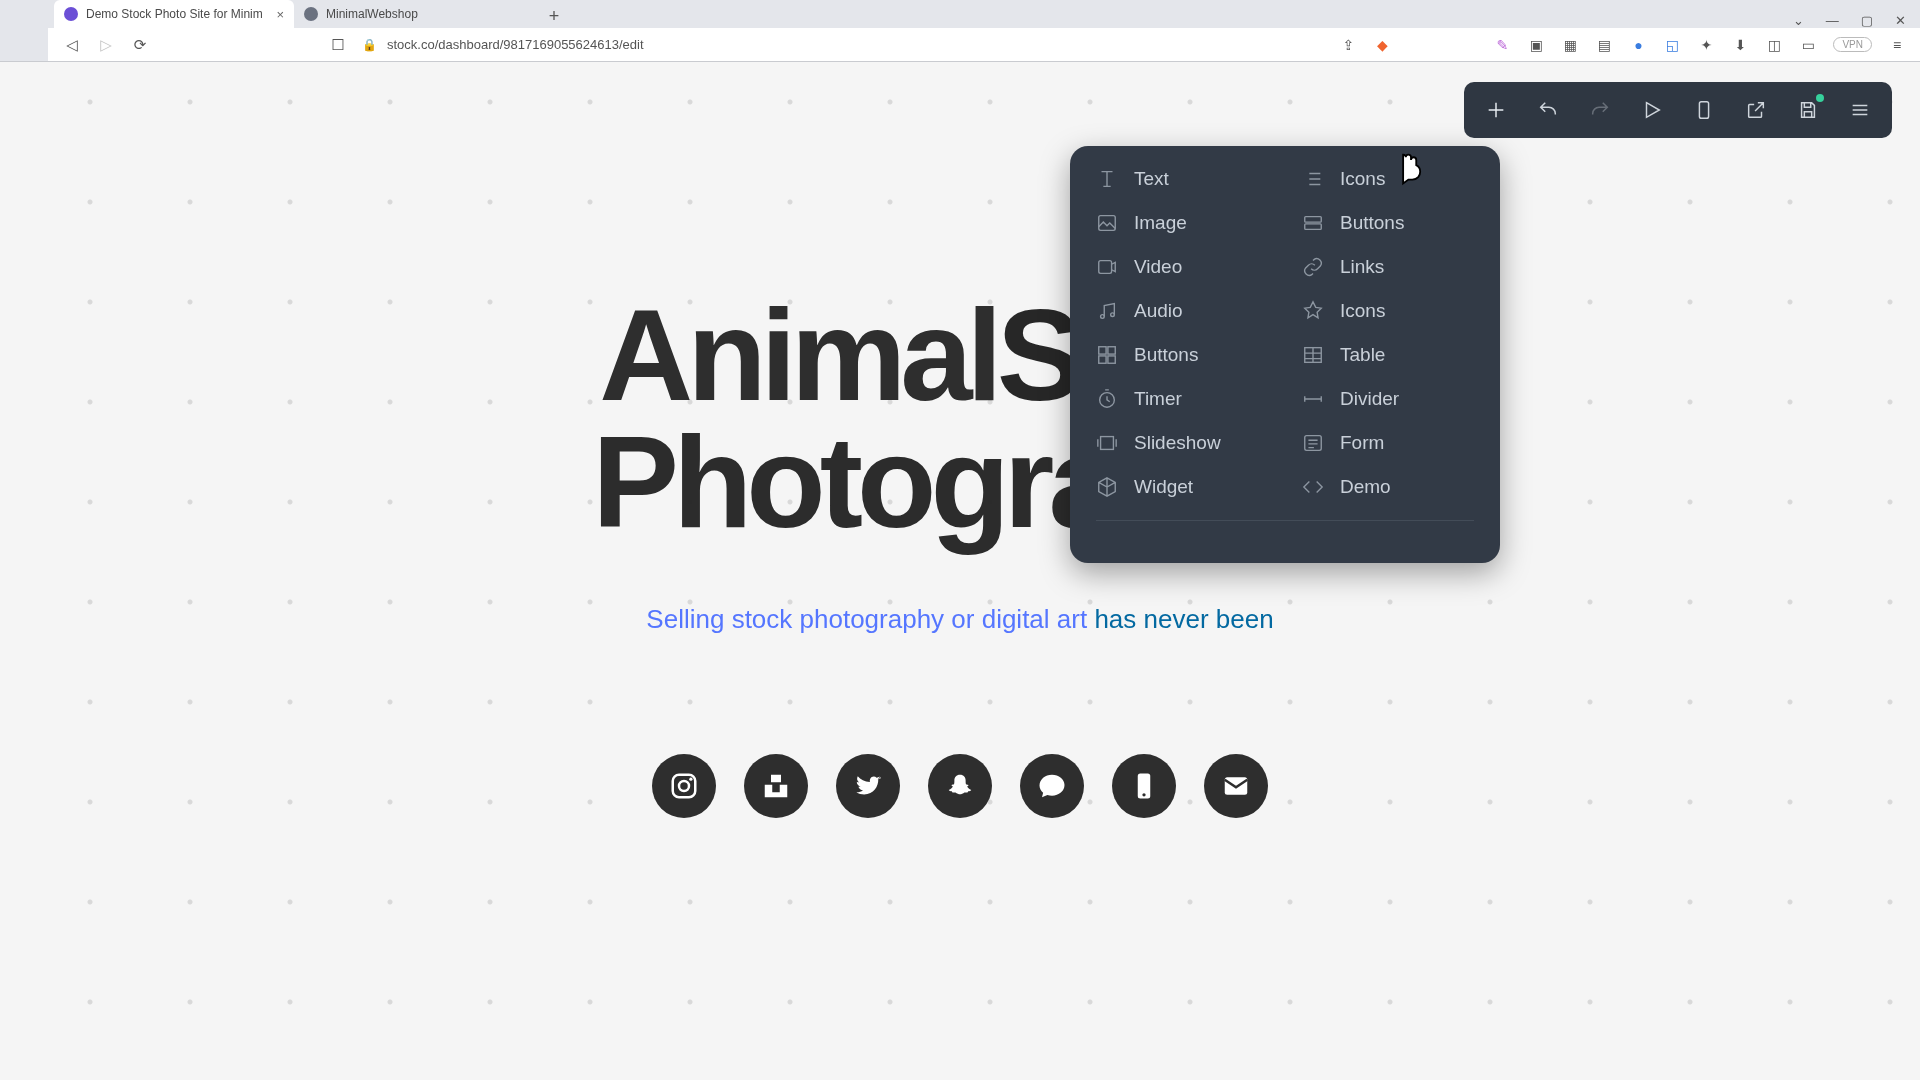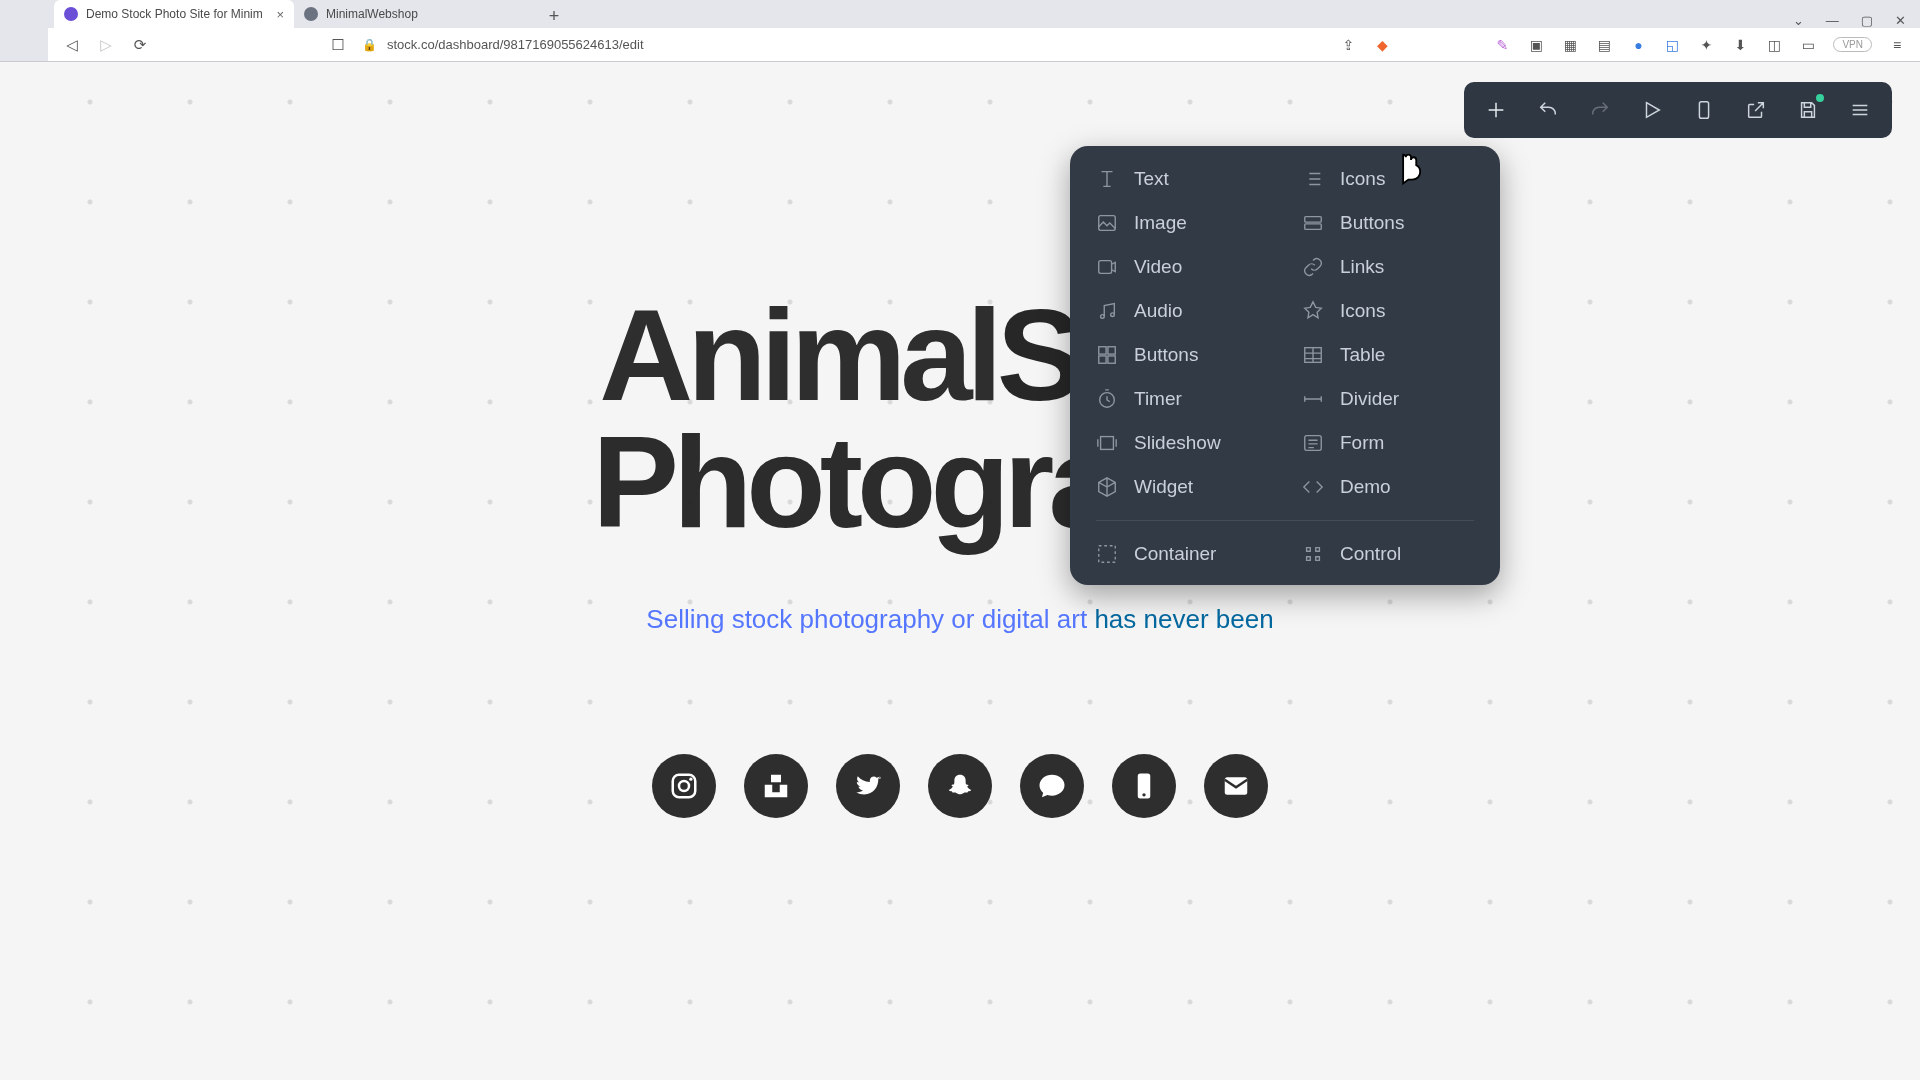--- a/index.html
+++ b/index.html
@@ -321,34 +321,20 @@
           <span>Widget</span>
         </div>
       <div class="panel-item">
           <svg viewBox="0 0 24 24">
             <path d="M8 6l-6 6 6 6M16 6l6 6-6 6"></path>
           </svg>
           <span>Demo</span>
         </div>
     </div>
     <hr>
-    <div class="panel-bottom">
-      <div class="panel-item">
-          <svg viewBox="0 0 24 24">
-            <rect x="3" y="3" width="18" height="18" stroke-dasharray="3 3"></rect>
-          </svg>
-          <span>Container</span>
-        </div>
-      <div class="panel-item">
-          <svg viewBox="0 0 24 24">
-            <path d="M5 5h4v4H5zM15 5h4v4h-4zM5 15h4v4H5zM15 15h4v4h-4z"></path>
-          </svg>
-          <span>Control</span>
-        </div>
-    </div>
   </div>
 
   <div class="cursor">
     <svg viewBox="0 0 32 32">
         <path d="M10 4v20l4-3h3c4 0 6-3 6-6 0-2-1-4-3-5V6c0-1.5-1-2-2-2s-2 .5-2 2V4c0-1.5-1-2-2-2s-2 .5-2 2c0-1.5-1-2-2-2z" fill="#fff" stroke="#000" stroke-width="1.4"></path>
       </svg>
   </div>
 
 </div>
 

